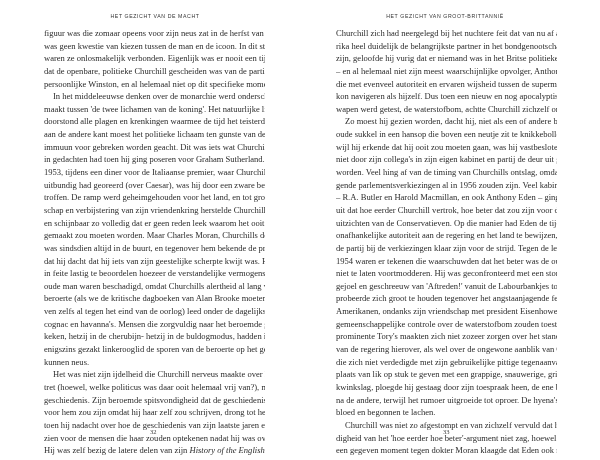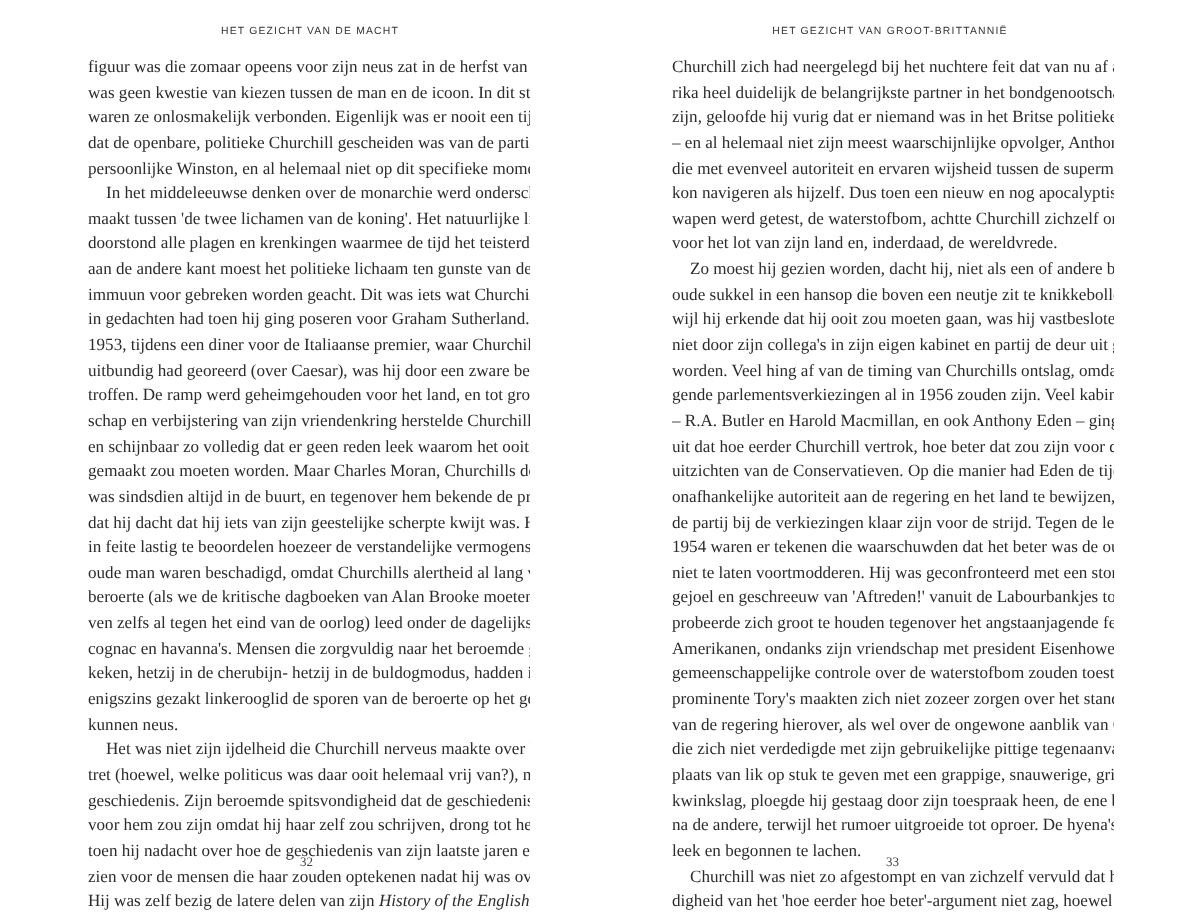--- a/index.html
+++ b/index.html
@@ -92,21 +92,20 @@
 <div class="page right">
   <div class="running-head">HET GEZICHT VAN GROOT-BRITTANNIË</div>
   <div class="text-block" id="right-text">
       <span class="line">Churchill zich had neergelegd bij het nuchtere feit dat van nu af aan Ame-</span>
       <span class="line">rika heel duidelijk de belangrijkste partner in het bondgenootschap zou</span>
       <span class="line">zijn, geloofde hij vurig dat er niemand was in het Britse politieke leven</span>
       <span class="line">– en al helemaal niet zijn meest waarschijnlijke opvolger, Anthony Eden –</span>
       <span class="line">die met evenveel autoriteit en ervaren wijsheid tussen de supermachten</span>
       <span class="line">kon navigeren als hijzelf. Dus toen een nieuw en nog apocalyptischer</span>
       <span class="line">wapen werd getest, de waterstofbom, achtte Churchill zichzelf onmisbaar</span>
-      <span class="line last">voor het lot van zijn land en, inderdaad, de wereldvrede.</span>
       <span class="line indent">Zo moest hij gezien worden, dacht hij, niet als een of andere beverige</span>
       <span class="line">oude sukkel in een hansop die boven een neutje zit te knikkebollen. Ter-</span>
       <span class="line">wijl hij erkende dat hij ooit zou moeten gaan, was hij vastbesloten dat hij</span>
       <span class="line">niet door zijn collega's in zijn eigen kabinet en partij de deur uit gezet zou</span>
       <span class="line">worden. Veel hing af van de timing van Churchills ontslag, omdat de vol-</span>
       <span class="line">gende parlementsverkiezingen al in 1956 zouden zijn. Veel kabinetsleden</span>
       <span class="line">– R.A. Butler en Harold Macmillan, en ook Anthony Eden – gingen ervan</span>
       <span class="line">uit dat hoe eerder Churchill vertrok, hoe beter dat zou zijn voor de voor-</span>
       <span class="line">uitzichten van de Conservatieven. Op die manier had Eden de tijd om zijn</span>
       <span class="line">onafhankelijke autoriteit aan de regering en het land te bewijzen, en zou</span>
@@ -116,19 +115,19 @@
       <span class="line">gejoel en geschreeuw van 'Aftreden!' vanuit de Labourbankjes toen hij</span>
       <span class="line">probeerde zich groot te houden tegenover het angstaanjagende feit dat de</span>
       <span class="line">Amerikanen, ondanks zijn vriendschap met president Eisenhower, geen</span>
       <span class="line">gemeenschappelijke controle over de waterstofbom zouden toestaan. De</span>
       <span class="line">prominente Tory's maakten zich niet zozeer zorgen over het standpunt</span>
       <span class="line">van de regering hierover, als wel over de ongewone aanblik van Churchill,</span>
       <span class="line">die zich niet verdedigde met zijn gebruikelijke pittige tegenaanvallen. In</span>
       <span class="line">plaats van lik op stuk te geven met een grappige, snauwerige, griffelende</span>
       <span class="line">kwinkslag, ploegde hij gestaag door zijn toespraak heen, de ene bladzij</span>
       <span class="line">na de andere, terwijl het rumoer uitgroeide tot oproer. De hyena's roken</span>
-      <span class="line last">leek en begonnen te lachen.</span>
+      <span class="line last">bloed en begonnen te lachen.</span>
       <span class="line indent">Churchill was niet zo afgestompt en van zichzelf vervuld dat hij de gel-</span>
       <span class="line">digheid van het 'hoe eerder hoe beter'-argument niet zag, hoewel hij op</span>
       <span class="line">een gegeven moment tegen dokter Moran klaagde dat Eden ook niet echt</span>
     </div>
   <div class="folio">33</div>
 </div>
 
 </body></html>

